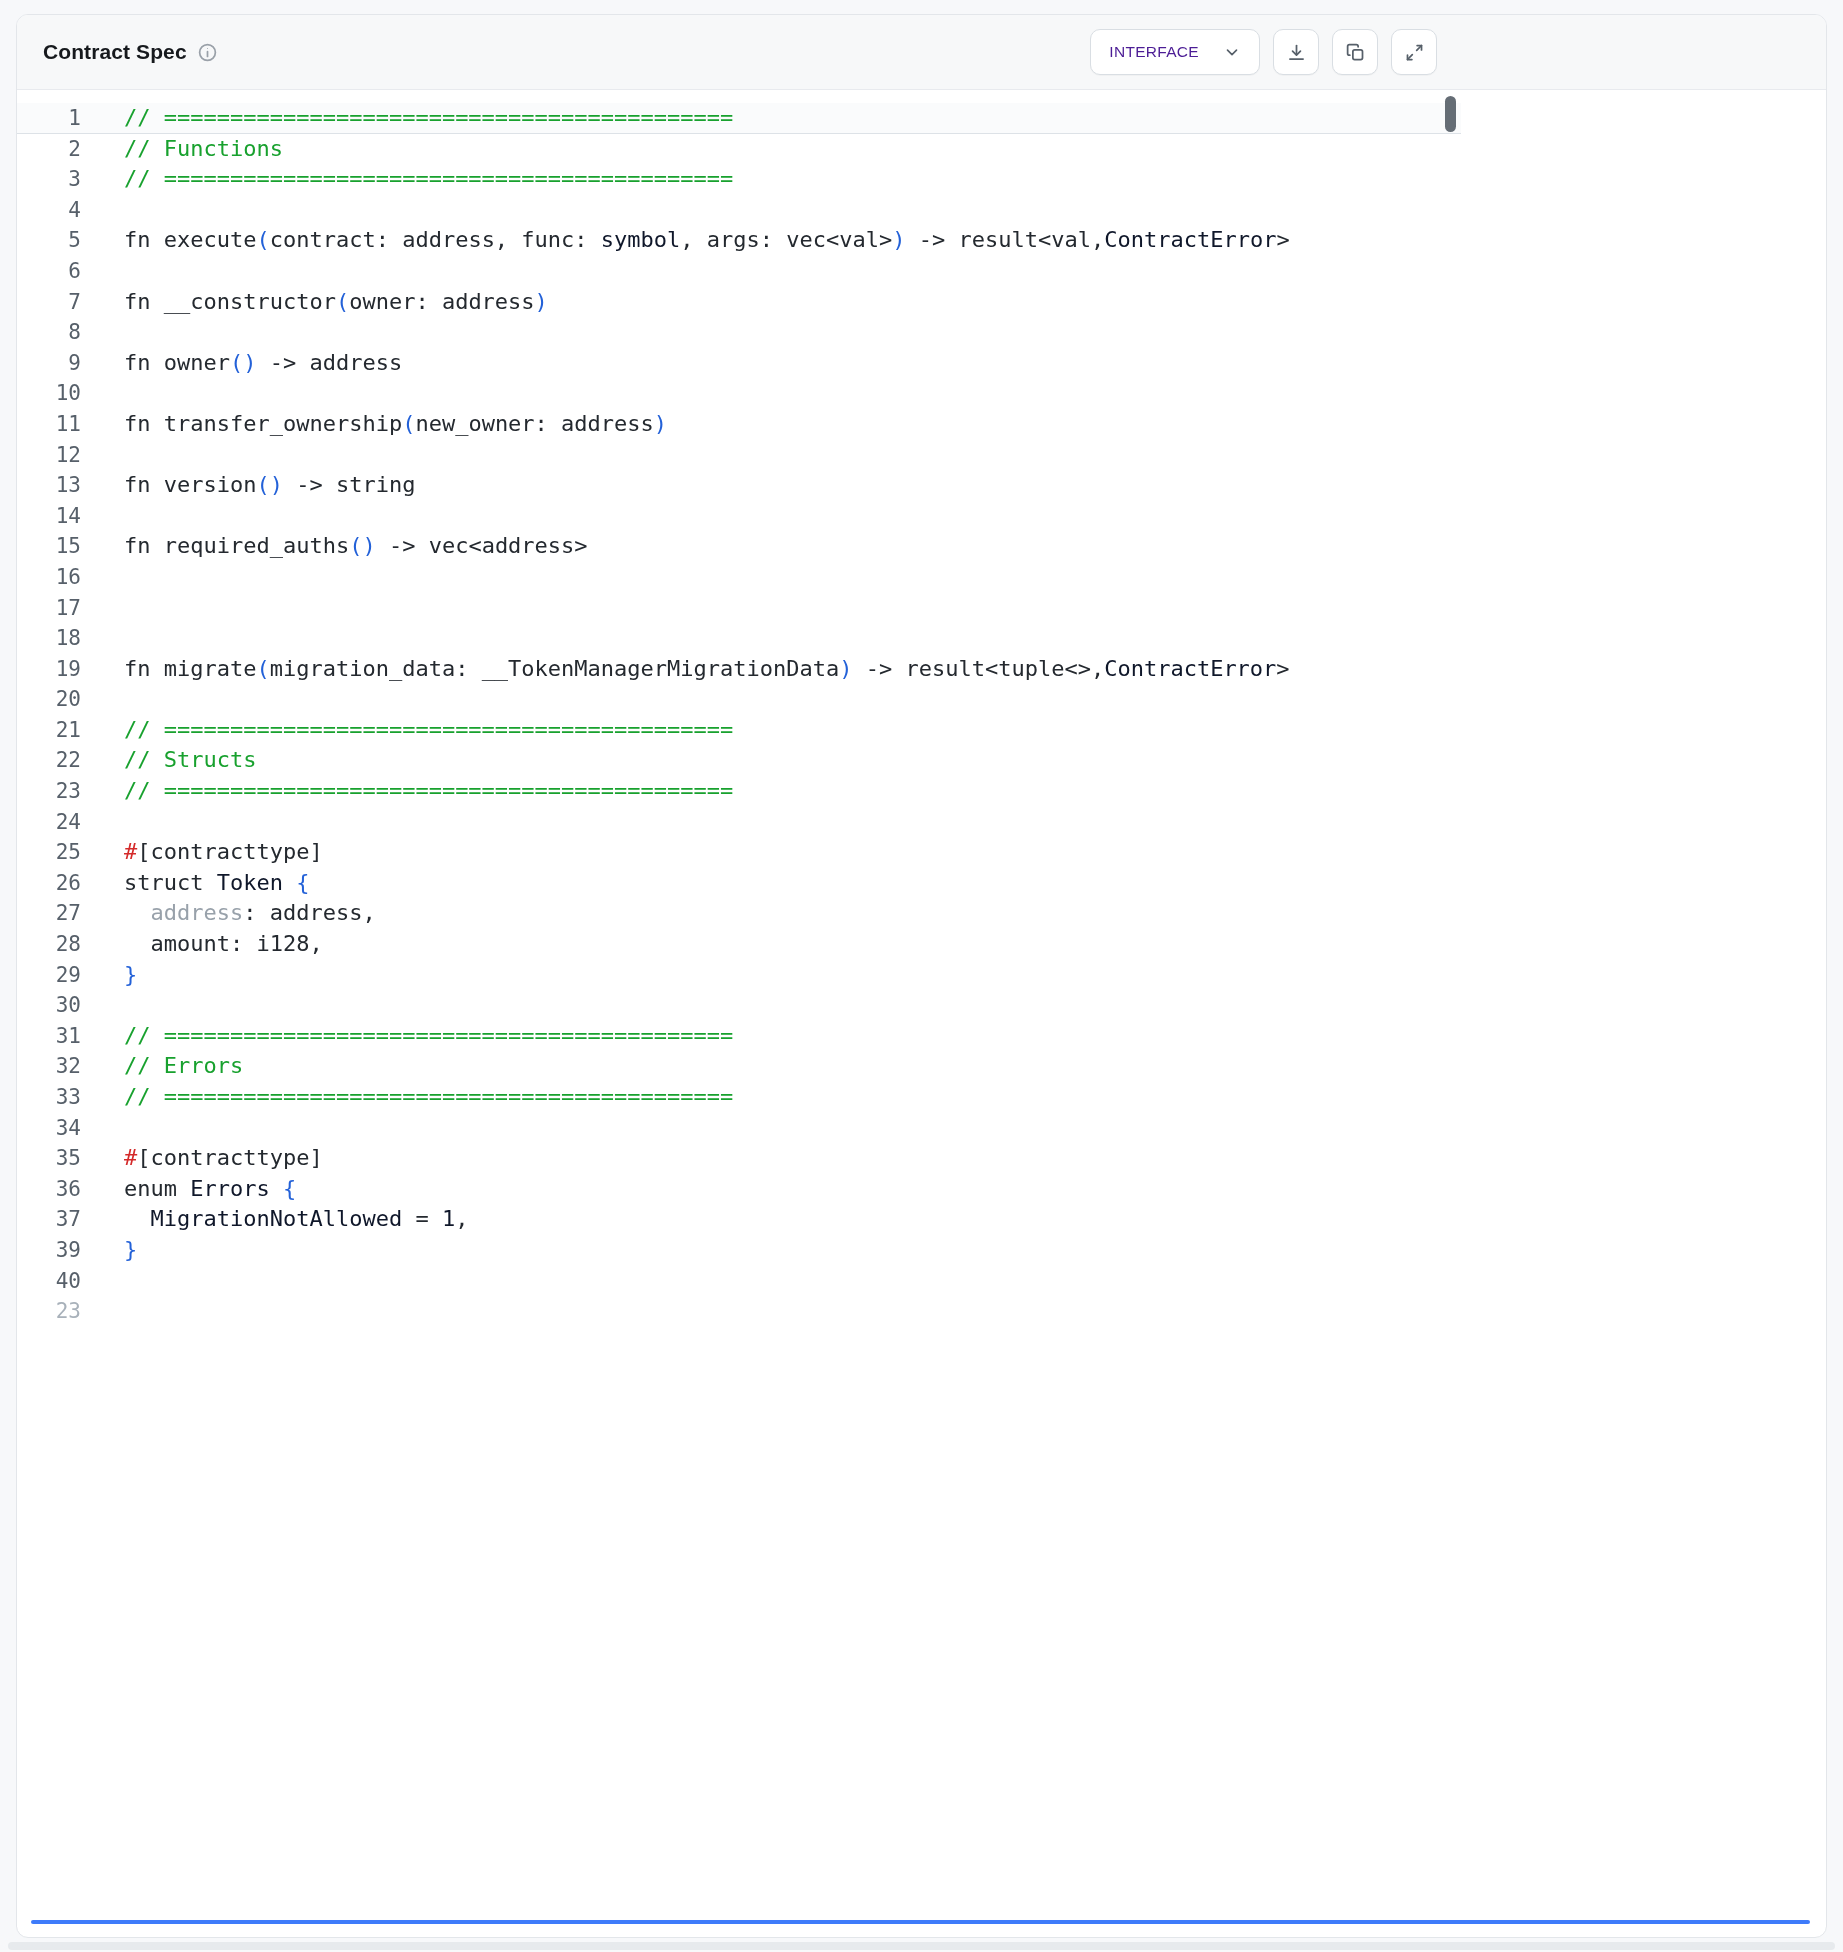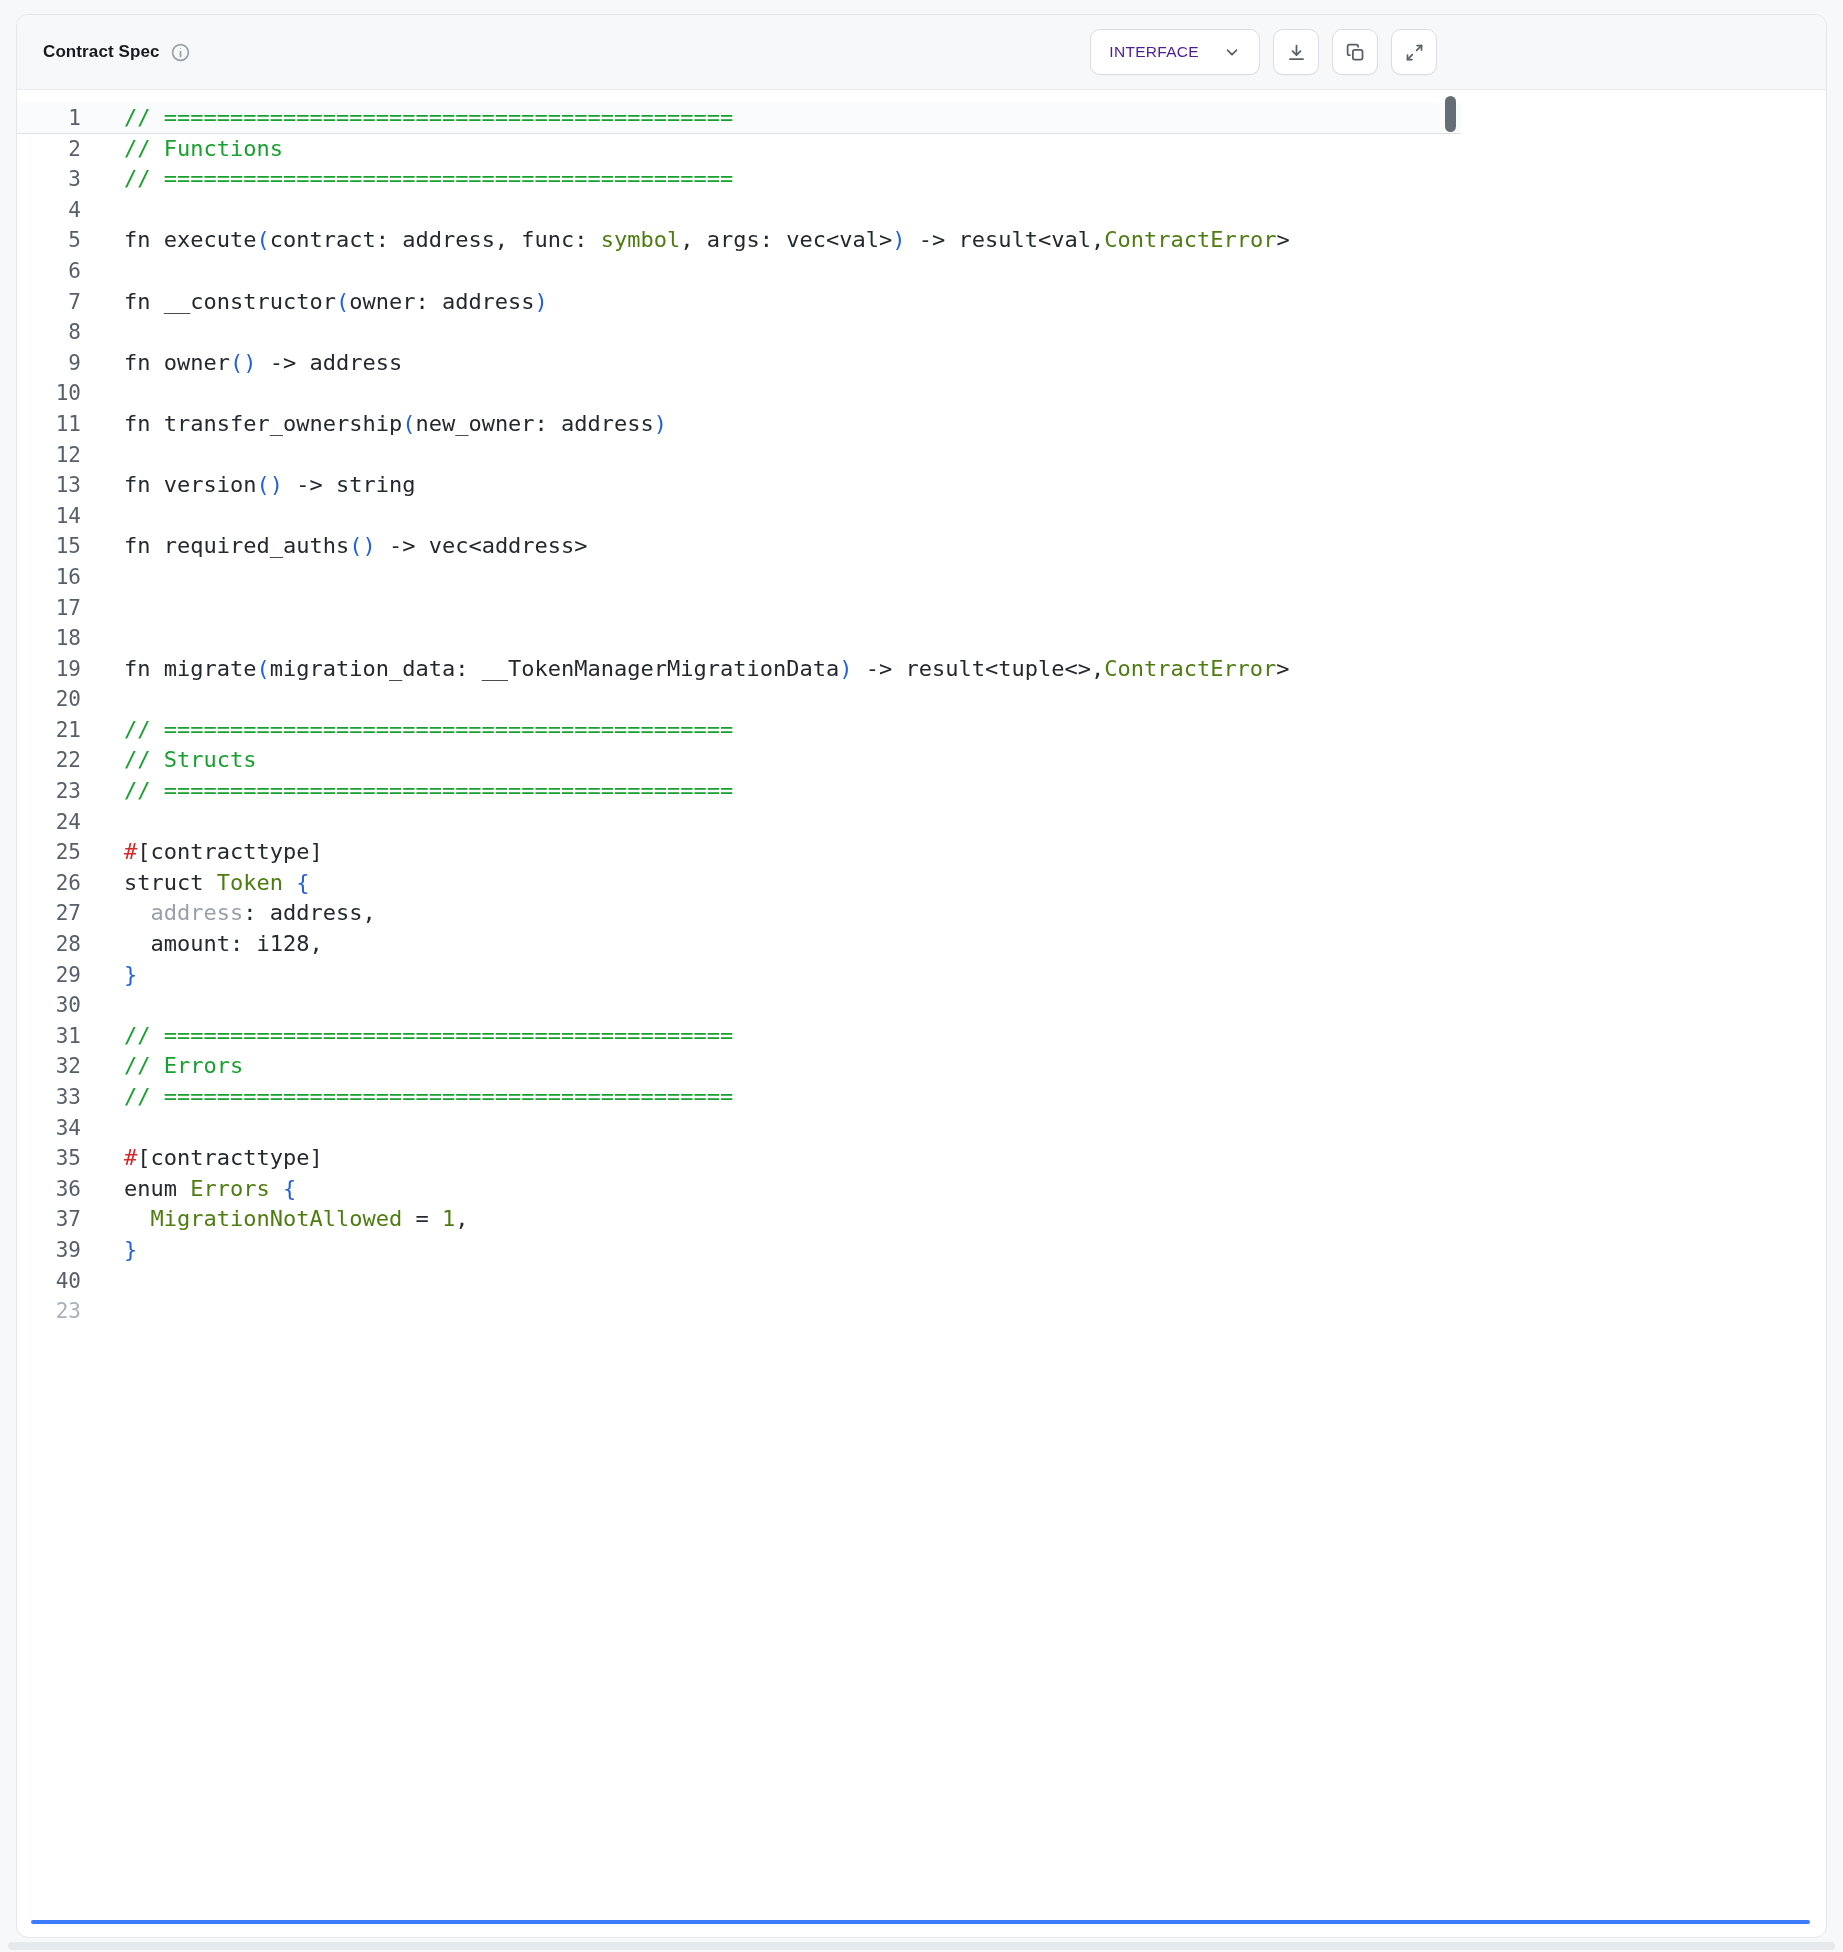--- a/index.html
+++ b/index.html
@@ -24,21 +24,21 @@
     top: 0; left: 0; right: 0;
     height: 75px;
     background: #f7f8f9;
     border-bottom: 1px solid #e8eaee;
     display: flex;
     align-items: center;
     padding: 0 26px;
   }
   .header-left { display: flex; align-items: center; gap: 10px; }
   .panel-title {
-    font-size: 17px;
+    font-size: 21px;
     font-weight: 700;
     color: #16191d;
     letter-spacing: 0.1px;
   }
   .info-icon { display: inline-flex; align-items: center; color: #9aa1a9; cursor: pointer; }
   .header-actions {
     position: absolute;
     right: 389px;
     top: 50%;
     transform: translateY(-50%);
@@ -95,21 +95,21 @@
     width: 64px;
     text-align: right;
     color: #57606a;
     font-size: 21px;
     user-select: none;
   }
   .line-num.dim { color: #a8b1ba; }
   .line-content { margin-left: 43px; white-space: pre; color: #24292f; }
   .tk-d { color: #24292f; }
   .tk-c { color: #18a12e; }
-  .tk-t { color: #4d7c0f; }
+  .tk-t { color: #0f172a; }
   .tk-p { color: #2361d8; }
   .tk-r { color: #d42a2a; }
   .tk-g { color: #98a1aa; }
   
   .v-thumb {
     position: absolute;
     top: 5px; right: 5px;
     width: 11px; height: 36px;
     background: #656d75;
     border-radius: 6px;

